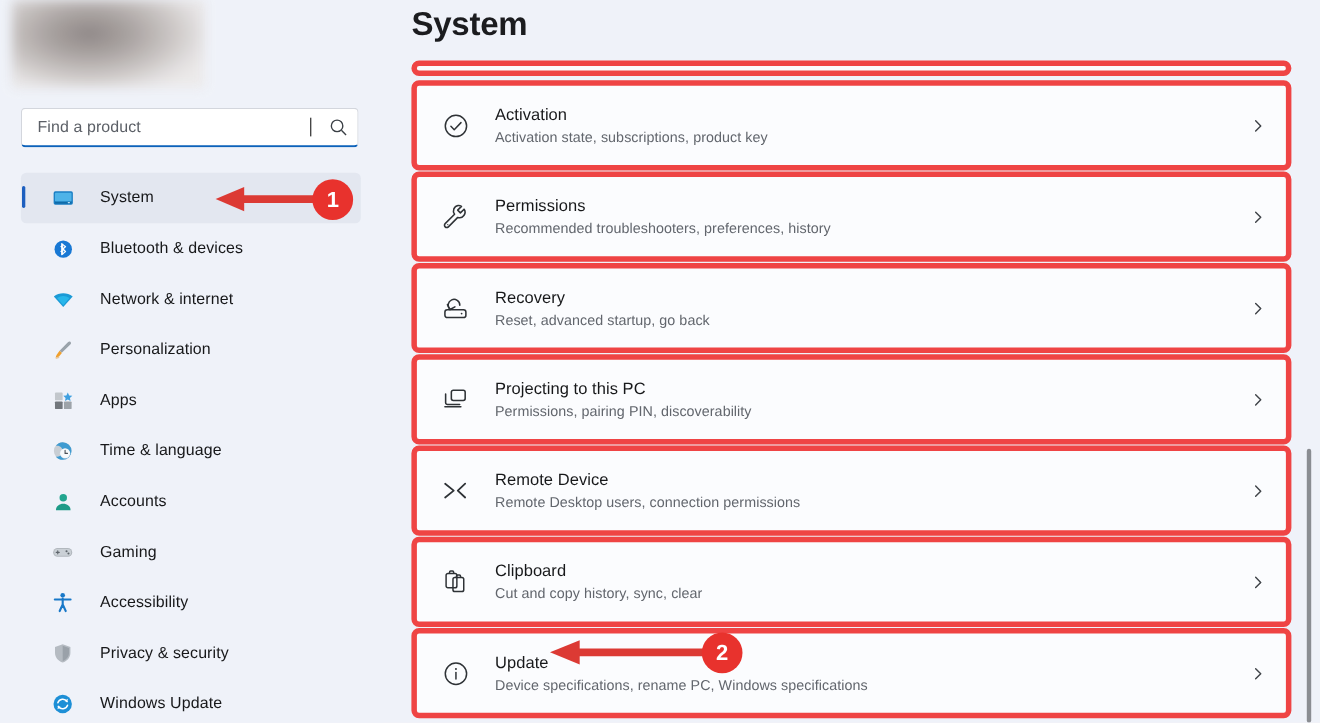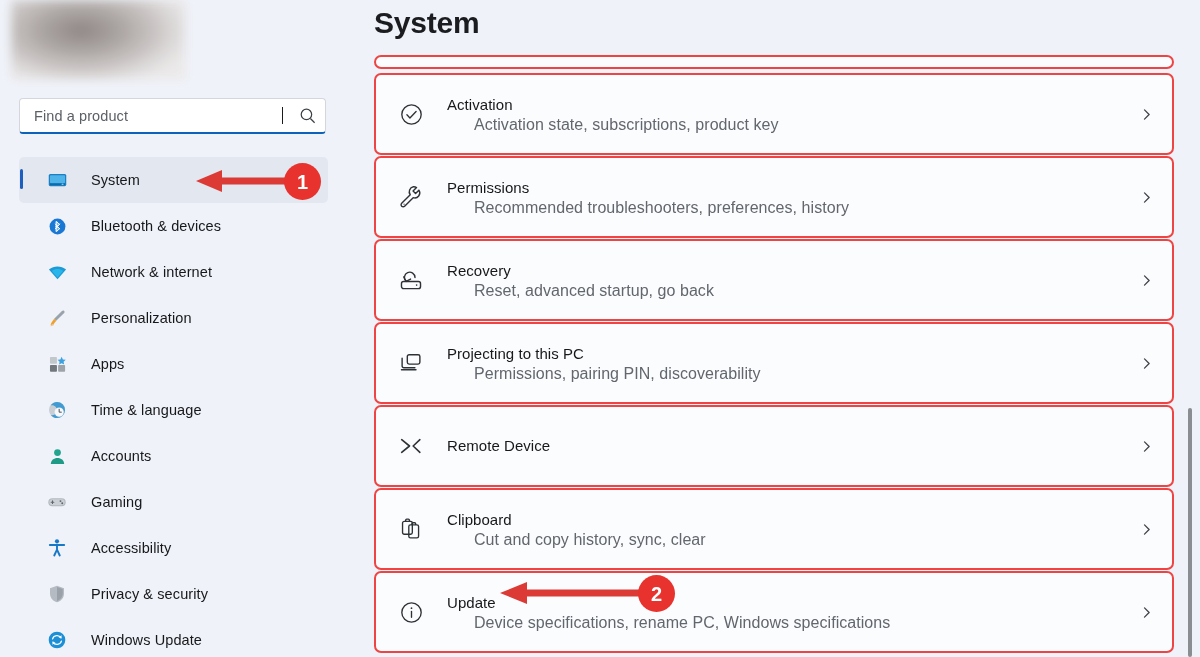--- a/index.html
+++ b/index.html
@@ -116,21 +116,21 @@
   }
   #cards {
     position: absolute;
     left: 26px; top: 55px;
     width: 800px;
   }
   .card {
     width: 800px;
     height: 82px;
     background: #fbfcfe;
-    border: 2px solid #ef4444;
+    border: 5px solid #ef4444;
     border-radius: 7px;
     margin-bottom: 1px;
     display: flex;
     align-items: center;
     padding: 0 16px 0 18px;
     cursor: default;
   }
   .card.partial {
     height: 14px;
     margin-bottom: 4px;
@@ -146,26 +146,25 @@
   }
   .card-ico svg { display: block; }
   .card-text { flex: 1; min-width: 0; }
   .card-title {
     font-size: 15px;
     color: #17181a;
     line-height: 20px;
     letter-spacing: .05px;
   }
   .card-sub {
-    font-size: 16px;
+    font-size: 13px;
     color: #62666d;
     line-height: 19px;
     letter-spacing: .05px;
     white-space: nowrap;
-    margin-left: 27px;
   }
   .card-chev {
     width: 20px; height: 20px;
     flex: 0 0 20px;
     color: #3f4348;
     display: flex; align-items: center; justify-content: center;
   }
   .card-chev svg { display: block; }
 
   
@@ -443,20 +442,21 @@
 
       <div class="card">
         <span class="card-ico">
           <svg width="26" height="26" viewBox="0 0 24 24" fill="none" stroke="currentColor" stroke-width="1.5">
             <path d="M3.4 6.2l7.2 5.8-7.2 5.8" stroke-linecap="round" stroke-linejoin="round"></path>
             <path d="M20.2 6.2L14 12l6.2 5.8" stroke-linecap="round" stroke-linejoin="round"></path>
           </svg>
         </span>
         <span class="card-text">
           <span class="card-title" style="display:block">Remote Device</span>
+          <span class="card-sub" style="display:block">Remote Desktop users, connection permissions</span>
         </span>
         <span class="card-chev">
           <svg width="15" height="15" viewBox="0 0 24 24" fill="none" stroke="currentColor" stroke-width="2.1">
             <path d="M8.8 4.6l7.4 7.4-7.4 7.4" stroke-linecap="round" stroke-linejoin="round"></path>
           </svg>
         </span>
       </div>
 
       <div class="card">
         <span class="card-ico">

